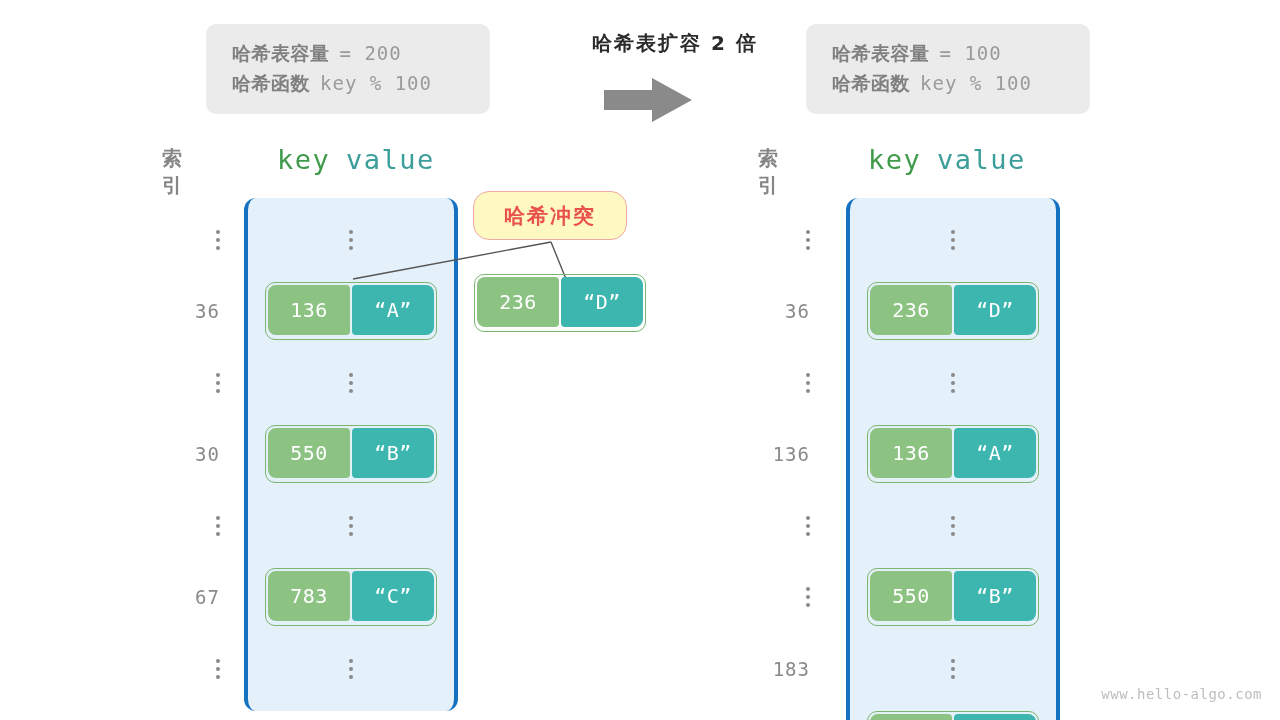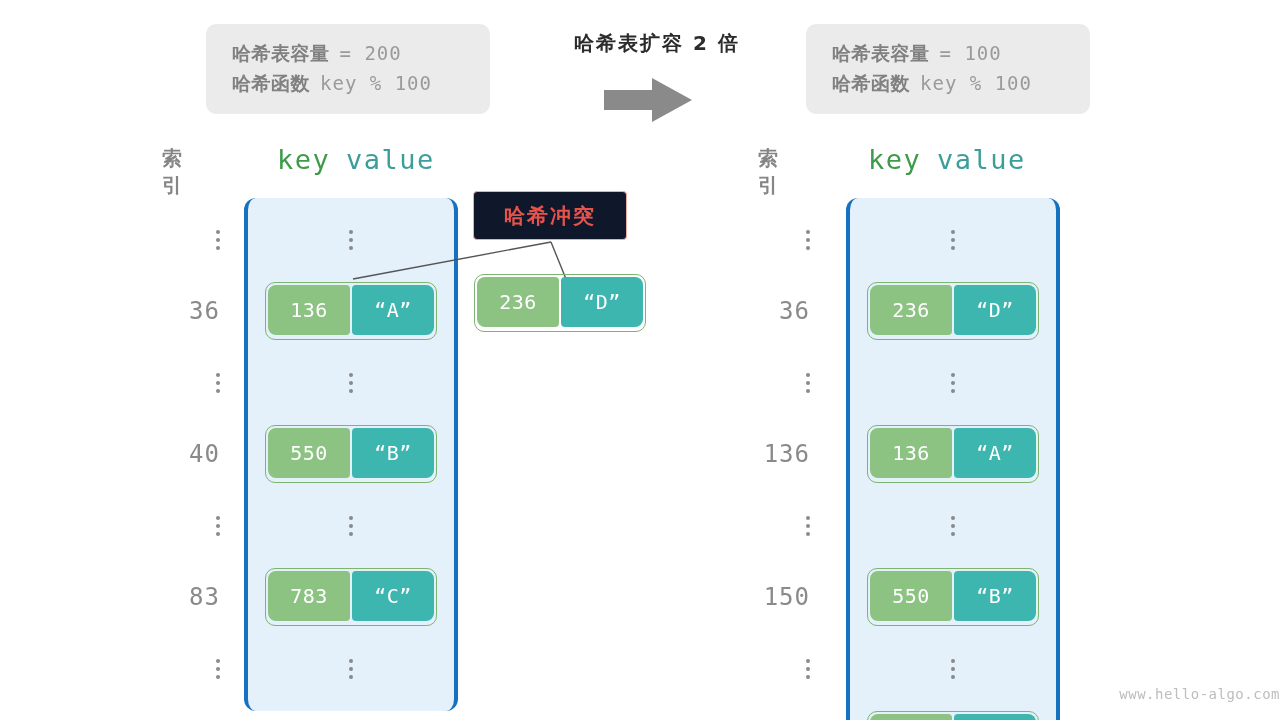--- a/index.html
+++ b/index.html
@@ -43,21 +43,21 @@
     color: #9A9A9A;
     margin-left: 10px;
     letter-spacing: 1px;
   }
   #info-left  { left: 206px;  top: 24px;  width: 284px; }
   #info-right { left: 806px;  top: 24px;  width: 284px; }
 
   
   #transform-title {
     position: absolute;
-    left: 532px;
+    left: 550px;
     top: 30px;
     width: 250px;
     text-align: center;
     font-family: "DejaVu Sans", "Liberation Sans", sans-serif;
     font-weight: bold;
     font-size: 20px;
     color: #2B2B2B;
     letter-spacing: 2px;
     white-space: pre;
   }
@@ -100,21 +100,21 @@
   .index-col {
     position: absolute;
     width: 70px;
     text-align: right;
   }
   .index-cell {
     display: flex;
     align-items: center;
     justify-content: flex-end;
     font-family: "DejaVu Sans Mono", "Liberation Mono", monospace;
-    font-size: 24px;
+    font-size: 19px;
     color: #8A8A8A;
     letter-spacing: 1px;
   }
 
   
   .bucket {
     position: absolute;
     background: #E4F0FA;
     border-left: 4px solid #1572C0;
     border-right: 4px solid #1572C0;
@@ -176,23 +176,23 @@
     border-radius: 4px 8px 8px 4px;
   }
 
   
   #collision-badge {
     position: absolute;
     left: 473px;
     top: 191px;
     width: 154px;
     height: 49px;
-    background: #0f172a;
+    background: #fef9c3;
     border: 1.5px solid #F2A9A4;
-    border-radius: 4px;
+    border-radius: 16px;
     display: flex;
     align-items: center;
     justify-content: center;
     font-family: "DejaVu Sans", "Liberation Sans", sans-serif;
     font-weight: bold;
     font-size: 21px;
     color: #E9524B;
     letter-spacing: 2px;
     box-sizing: border-box;
   }
@@ -208,21 +208,21 @@
     position: absolute;
     left: 474px;
     top: 274px;
     width: 172px;
     height: 58px;
   }
 
   
   #watermark {
     position: absolute;
-    right: 0;
+    right: 18px;
     bottom: 18px;
     font-family: "DejaVu Sans Mono", "Liberation Mono", monospace;
     font-size: 14px;
     color: #BDBDBD;
     letter-spacing: 0.5px;
   }
 </style>
 </head>
 <body>
 
@@ -268,29 +268,29 @@
         </span>
       </div>
       <div class="index-cell" style="height: 71.5px; margin-top: 0px;">36</div>
       <div class="index-cell" style="height: 71.5px; margin-top: 0px;">
         <span class="vdots">
           <i></i>
           <i></i>
           <i></i>
         </span>
       </div>
-      <div class="index-cell" style="height: 71.5px; margin-top: 0px;">40</div>
-      <div class="index-cell" style="height: 71.5px; margin-top: 0px;">
-        <span class="vdots">
-          <i></i>
-          <i></i>
-          <i></i>
-        </span>
-      </div>
-      <div class="index-cell" style="height: 71.5px; margin-top: 0px;">83</div>
+      <div class="index-cell" style="height: 71.5px; margin-top: 0px;">30</div>
+      <div class="index-cell" style="height: 71.5px; margin-top: 0px;">
+        <span class="vdots">
+          <i></i>
+          <i></i>
+          <i></i>
+        </span>
+      </div>
+      <div class="index-cell" style="height: 71.5px; margin-top: 0px;">67</div>
       <div class="index-cell" style="height: 71.5px; margin-top: 0px;">
         <span class="vdots">
           <i></i>
           <i></i>
           <i></i>
         </span>
       </div>
     </div>
   <div class="bucket" id="bucket-left" style="left: 94px; top: 58px; width: 214px; height: 512.5px; padding-top: 6px; padding-bottom: 6px;">
       <div class="bucket-row" style="height: 71.5px;">
@@ -365,21 +365,20 @@
         </span>
       </div>
       <div class="index-cell" style="height: 71.5px; margin-top: 0px;">136</div>
       <div class="index-cell" style="height: 71.5px; margin-top: 0px;">
         <span class="vdots">
           <i></i>
           <i></i>
           <i></i>
         </span>
       </div>
-      <div class="index-cell" style="height: 71.5px; margin-top: 0px;">150</div>
       <div class="index-cell" style="height: 71.5px; margin-top: 0px;">
         <span class="vdots">
           <i></i>
           <i></i>
           <i></i>
         </span>
       </div>
       <div class="index-cell" style="height: 71.5px; margin-top: 0px;">183</div>
     </div>
   <div class="bucket" id="bucket-right" style="left: 106px; top: 58px; width: 214px; height: 655.5px; padding-top: 6px; padding-bottom: 6px;">

